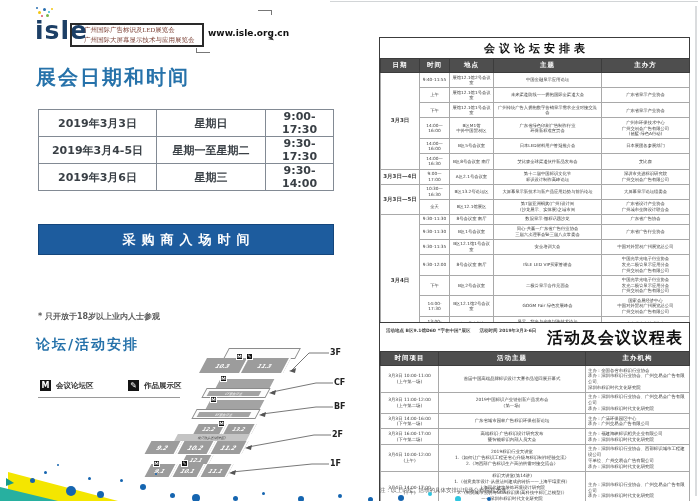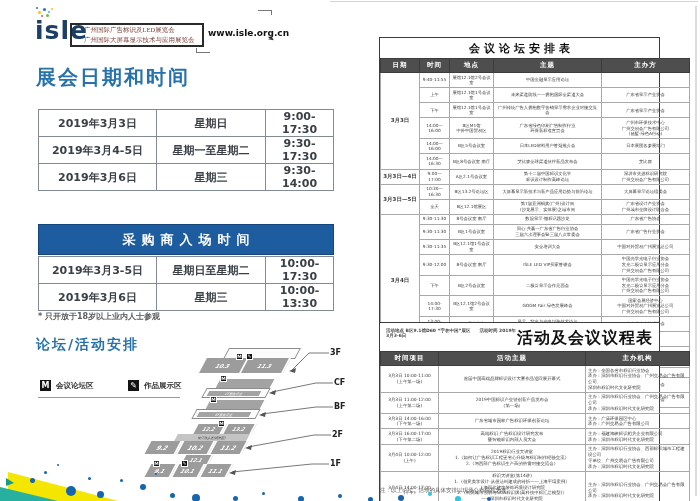--- a/index.html
+++ b/index.html
@@ -40,21 +40,21 @@
   .gbar { position:absolute; background:#a3a3a3; transform:skewX(-28deg); color:#fff; display:flex; align-items:center; justify-content:center; font-size:3.2px; }
   .gbar.lt { background:#c4c4c4; color:#333; font-style:normal; }
   .mapicon { position:absolute; width:7px; height:7px; background:#111; color:#fff; font-size:4.5px; font-weight:bold; display:flex; align-items:center; justify-content:center; z-index:3; border:1px solid #fff; }
   .flabel { position:absolute; font-size:8px; font-weight:bold; color:#222; }
   #map-lines { position:absolute; left:0; top:0; }
 
   
   #top-edge { position:absolute; left:330px; top:1px; width:368px; height:1px; background:#d2d5d7; }
   #right-edge { position:absolute; left:695px; top:6px; width:2px; height:490px; background:#dadcde; }
 
-  .panel { position:absolute; left:379px; width:281px; border:1px solid #3c3c3c; background:#fff; }
+  .panel { position:absolute; left:379px; width:311px; border:1px solid #3c3c3c; background:#fff; }
   #forum-panel { top:37px; }
   .forum-title { font-size:11px; font-weight:bold; letter-spacing:4px; text-align:center; padding:3px 0 2px 4px; color:#111; }
   .gridtbl { width:100%; border-collapse:collapse; table-layout:fixed; }
   .gridtbl th { background:#4e4e4e; color:#fff; font-size:6.5px; font-weight:bold; letter-spacing:1px; padding:2px 0; border:1px solid #3c3c3c; }
   .gridtbl td { border:1px solid #a9a9a9; font-size:4.3px; color:#3b3b3b; text-align:center; vertical-align:middle; padding:1.5px 2px; line-height:1.3; white-space:pre-line; }
   .gridtbl td.date-cell { font-size:5.5px; font-weight:bold; }
 
   #agenda-panel { top:322px; }
   .agenda-head { display:flex; justify-content:space-between; align-items:flex-start; padding:3px 6px 2px 6px; }
   .agenda-head .tl { font-size:8.5px; font-weight:bold; color:#111; }
@@ -115,39 +115,20 @@
           <td>2019年3月6日</td>
           <td>星期三</td>
           <td>9:30-14:00</td>
         </tr>
       </tbody>
   </table>
 </div>
 
 <div class="sched t2" style="top:224px;">
   <div class="blue-bar">采购商入场时间</div>
-  <table>
-    <colgroup>
-        <col style="width:40%">
-        <col style="width:37%">
-        <col style="width:23%">
-      </colgroup>
-    <tbody>
-        <tr>
-          <td>2019年3月3-5日</td>
-          <td>星期日至星期二</td>
-          <td>10:00-17:30</td>
-        </tr>
-        <tr>
-          <td>2019年3月6日</td>
-          <td>星期三</td>
-          <td>10:00-13:30</td>
-        </tr>
-      </tbody>
-  </table>
 </div>
 
 <div id="note">* 只开放于18岁以上业内人士参观</div>
 
 <div id="heading2" class="h-blue">论坛/活动安排</div>
 
 <div class="legend" style="left:40px;">
   <div class="box">M</div>
   <div class="lab">会议论坛区</div>
 </div>

